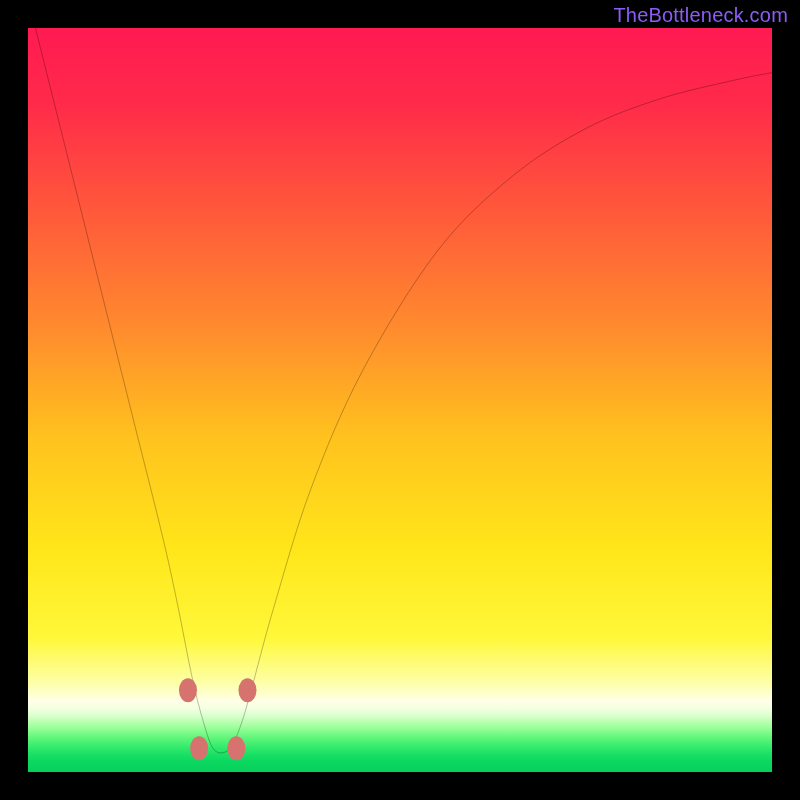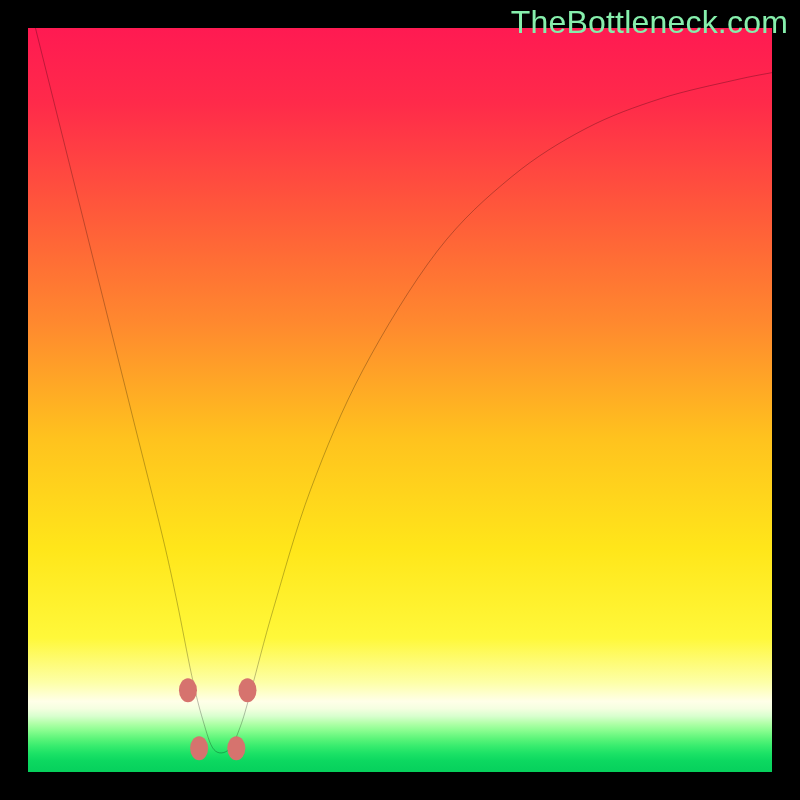--- a/index.html
+++ b/index.html
@@ -23,22 +23,22 @@
     position: absolute;
     left: 0;
     top: 0;
     width: 100%;
     height: 100%;
   }
   .watermark {
     position: absolute;
     top: 4px;
     right: 12px;
-    color: #86efac;
-    font-size: 32px;
+    color: #8b5cf6;
+    font-size: 20px;
     letter-spacing: 0.2px;
     z-index: 20;
   }
   svg.curve {
     position: absolute;
     left: 0;
     top: 0;
     width: 100%;
     height: 100%;
     z-index: 10;

